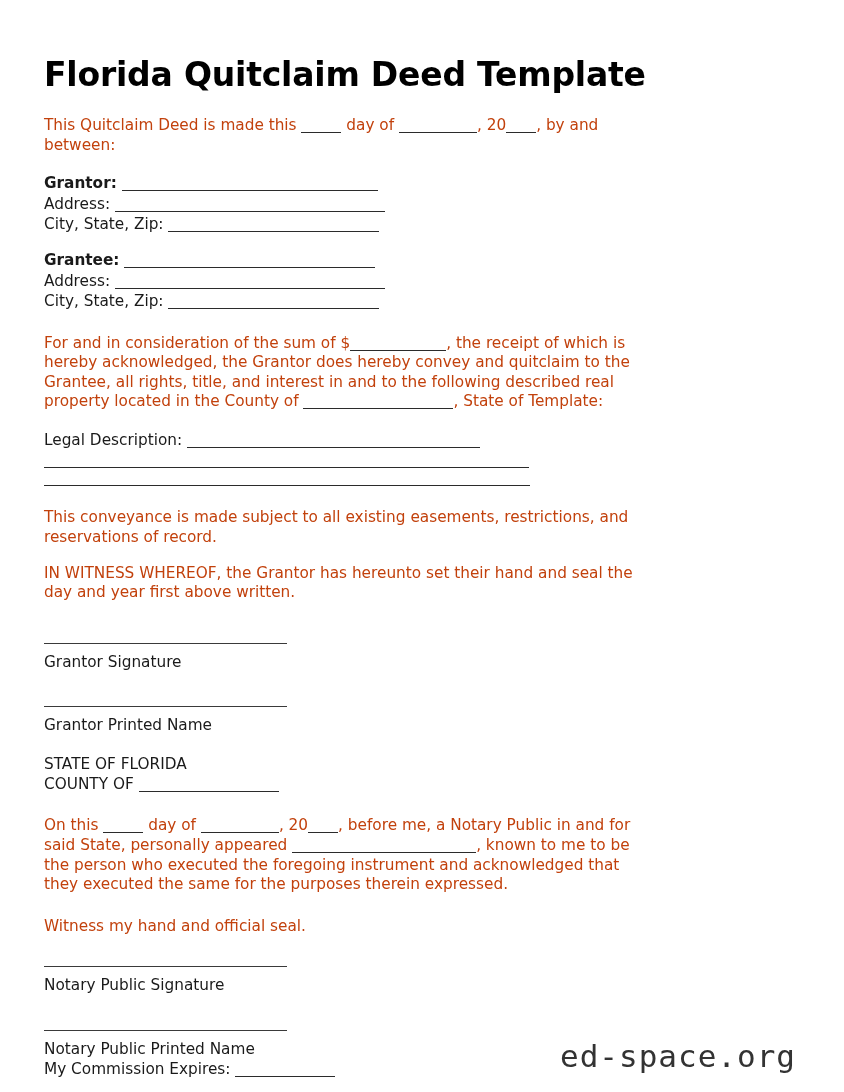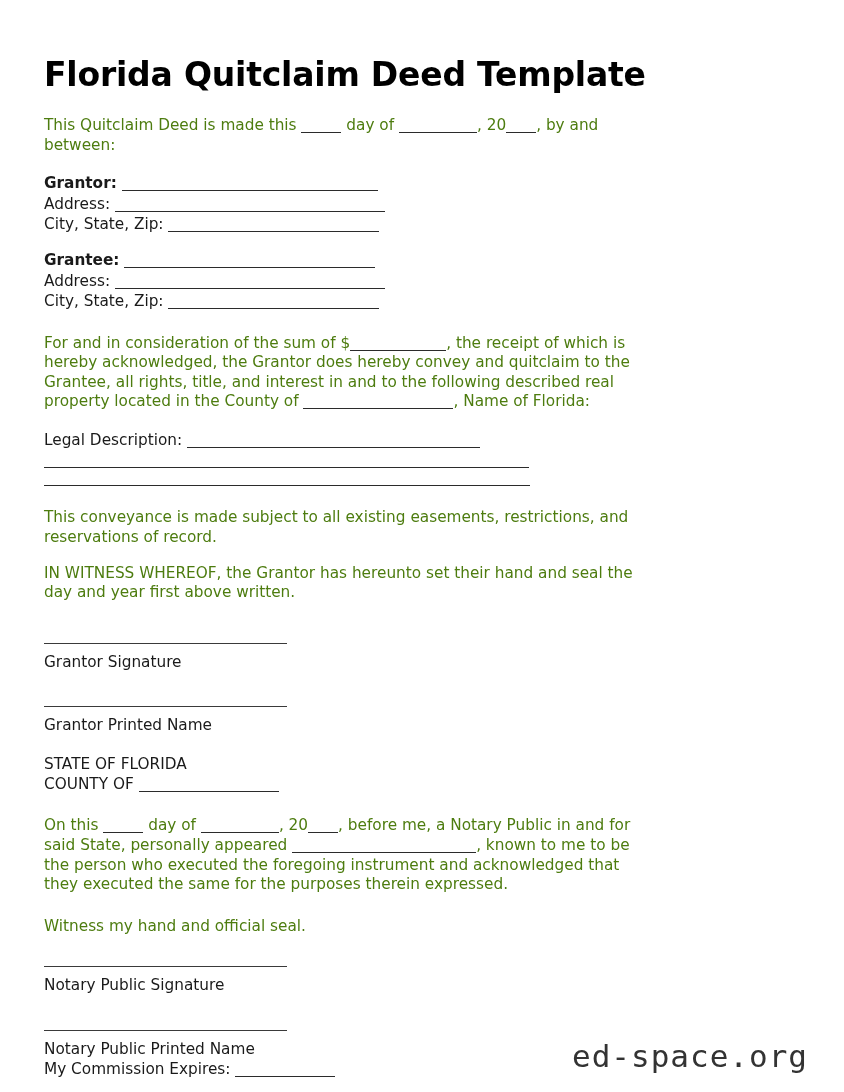--- a/index.html
+++ b/index.html
@@ -32,21 +32,21 @@
     letter-spacing: -0.2px;
     margin: 12px 0 0 0;
     line-height: 1.15;
     color: #000000;
   }
 
   .para {
     font-size: 15.3px;
     line-height: 19.6px;
     margin: 0;
-    color: #4d7c0f;
+    color: #c2410c;
     max-width: 760px;
   }
 
   .gap-22 { height: 22px; }
   .gap-18 { height: 18px; }
   .gap-16 { height: 16px; }
   .gap-30 { height: 30px; }
   .gap-34 { height: 34px; }
   .gap-40 { height: 40px; }
 
@@ -99,21 +99,21 @@
   }
   .sig-label {
     font-size: 15.3px;
     line-height: 20.4px;
     margin-top: 8px;
     color: #1a1a1a;
   }
 
   .watermark {
     position: absolute;
-    right: 36px;
+    right: 48px;
     bottom: 18px;
     font-family: "DejaVu Sans Mono", "Liberation Mono", monospace;
     font-size: 31px;
     letter-spacing: 1px;
     color: #333333;
     white-space: nowrap;
   }
 </style>
 </head>
 <body>
@@ -133,21 +133,21 @@
   <div class="field-row"><span class="lbl">City, State, Zip:</span> <span class="blank w-g3"></span></div>
 
   <div class="gap-16"></div>
 
   <div class="field-row"><span class="lbl bold">Grantee:</span> <span class="blank w-g4"></span></div>
   <div class="field-row"><span class="lbl">Address:</span> <span class="blank w-g5"></span></div>
   <div class="field-row"><span class="lbl">City, State, Zip:</span> <span class="blank w-g6"></span></div>
 
   <div class="gap-22"></div>
 
-  <p class="para"><span>For and in consideration of the sum of $</span><span class="blank w-md"></span><span>, the receipt of which is hereby acknowledged, the Grantor does hereby convey and quitclaim to the Grantee, all rights, title, and interest in and to the following described real property located in the County of</span> <span class="blank w-cnty"></span><span>, Name of Florida:</span></p>
+  <p class="para"><span>For and in consideration of the sum of $</span><span class="blank w-md"></span><span>, the receipt of which is hereby acknowledged, the Grantor does hereby convey and quitclaim to the Grantee, all rights, title, and interest in and to the following described real property located in the County of</span> <span class="blank w-cnty"></span><span>, State of Template:</span></p>
 
   <div class="gap-18"></div>
 
   <div class="field-row"><span class="lbl">Legal Description:</span> <span class="blank w-legal"></span></div>
   <div class="rule-line l1"></div>
   <div class="rule-line l2"></div>
 
   <div class="gap-22"></div>
 
   <p class="para">This conveyance is made subject to all existing easements, restrictions, and reservations of record.</p>

